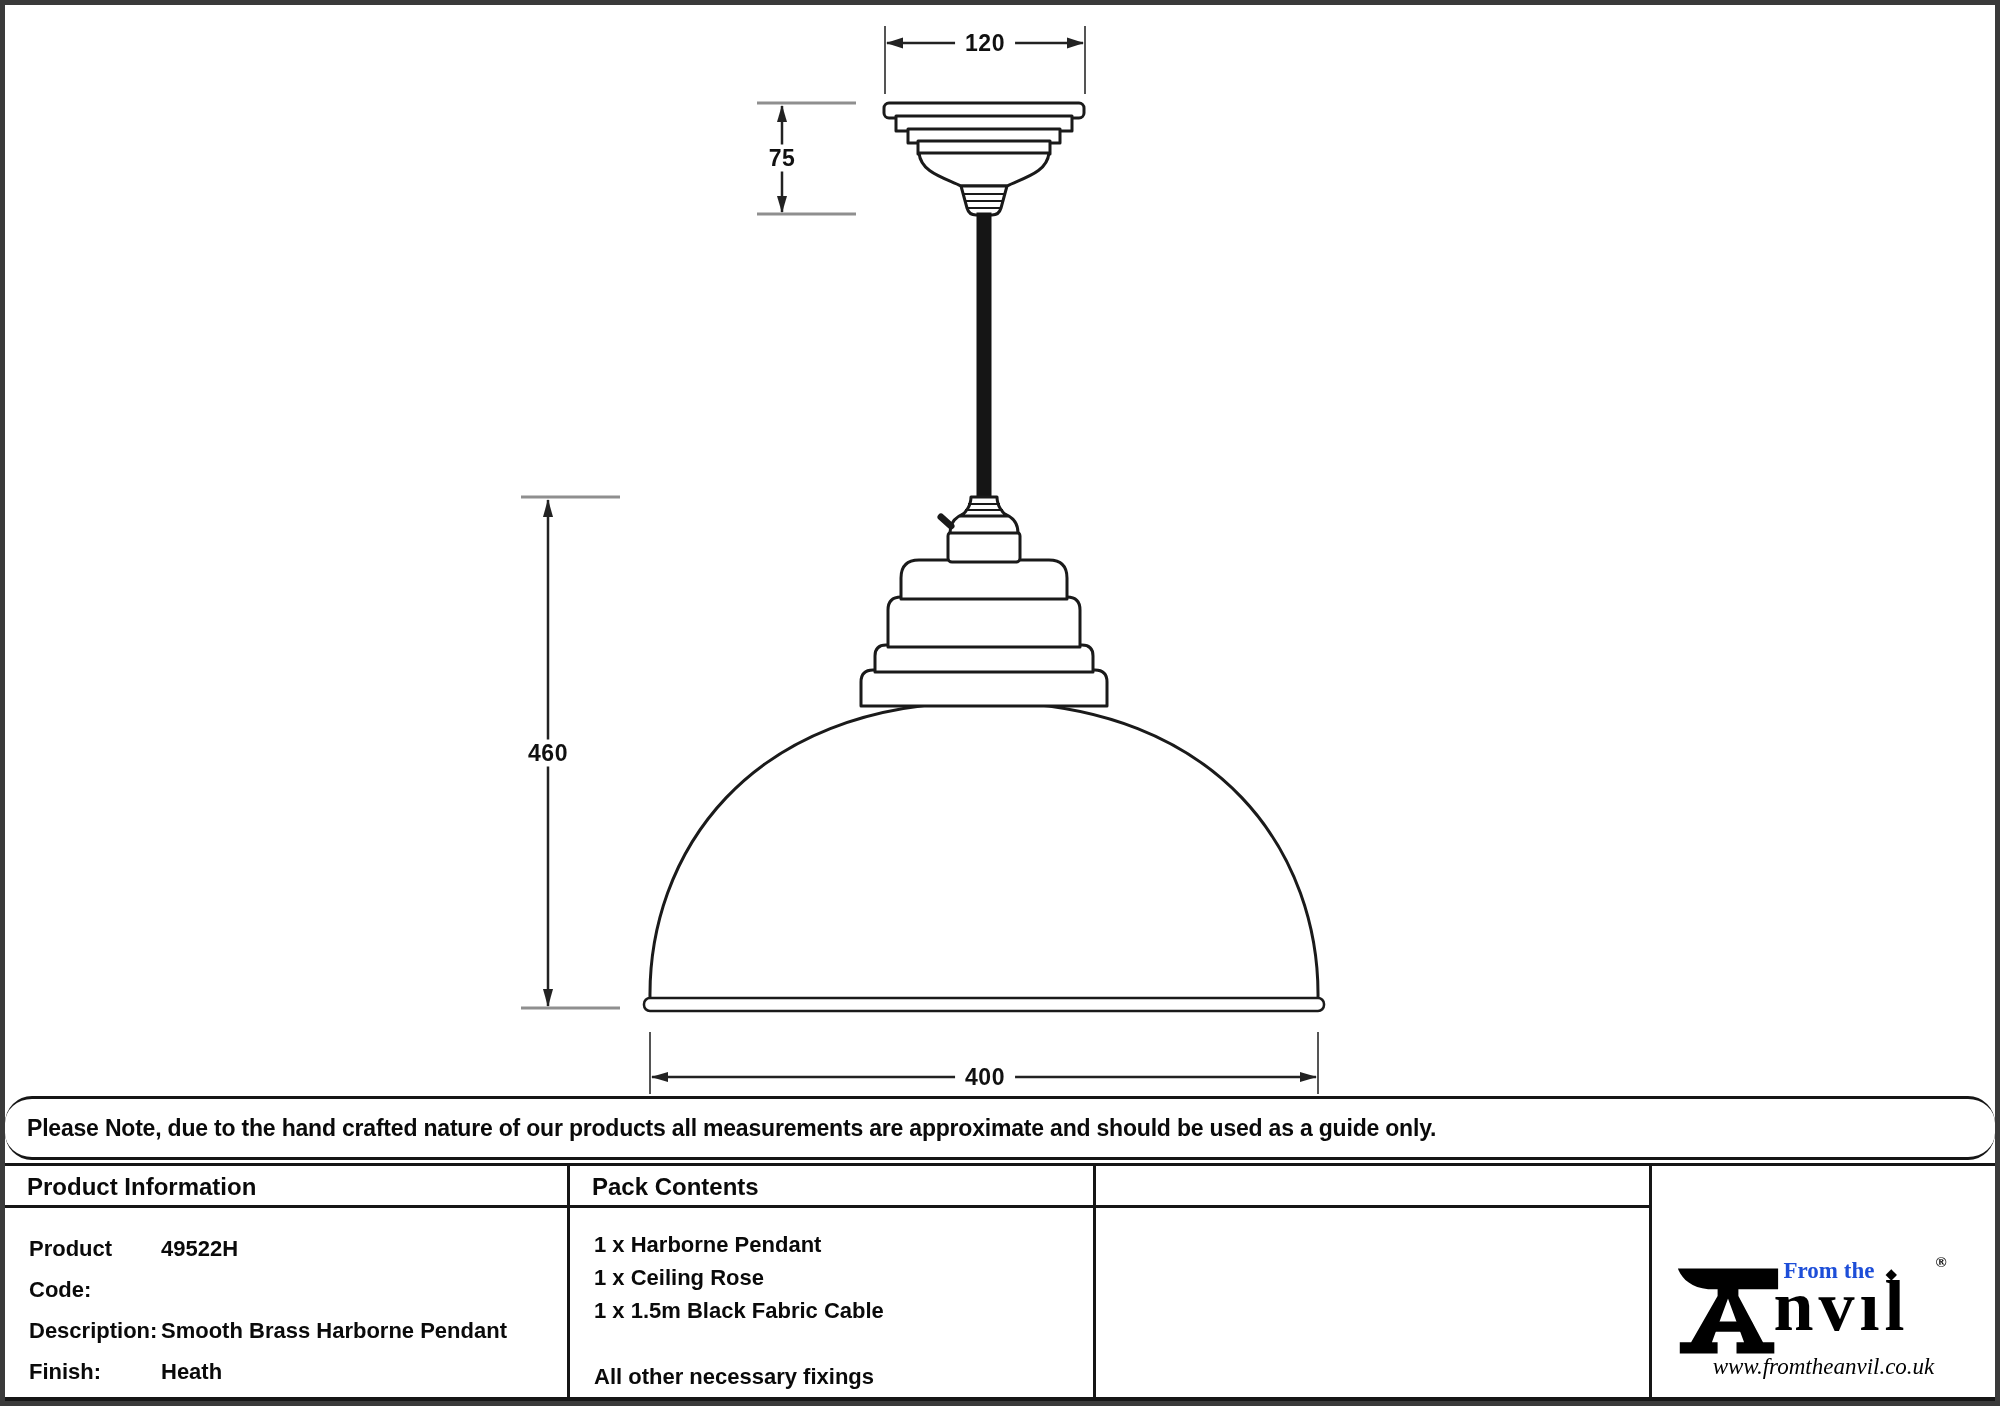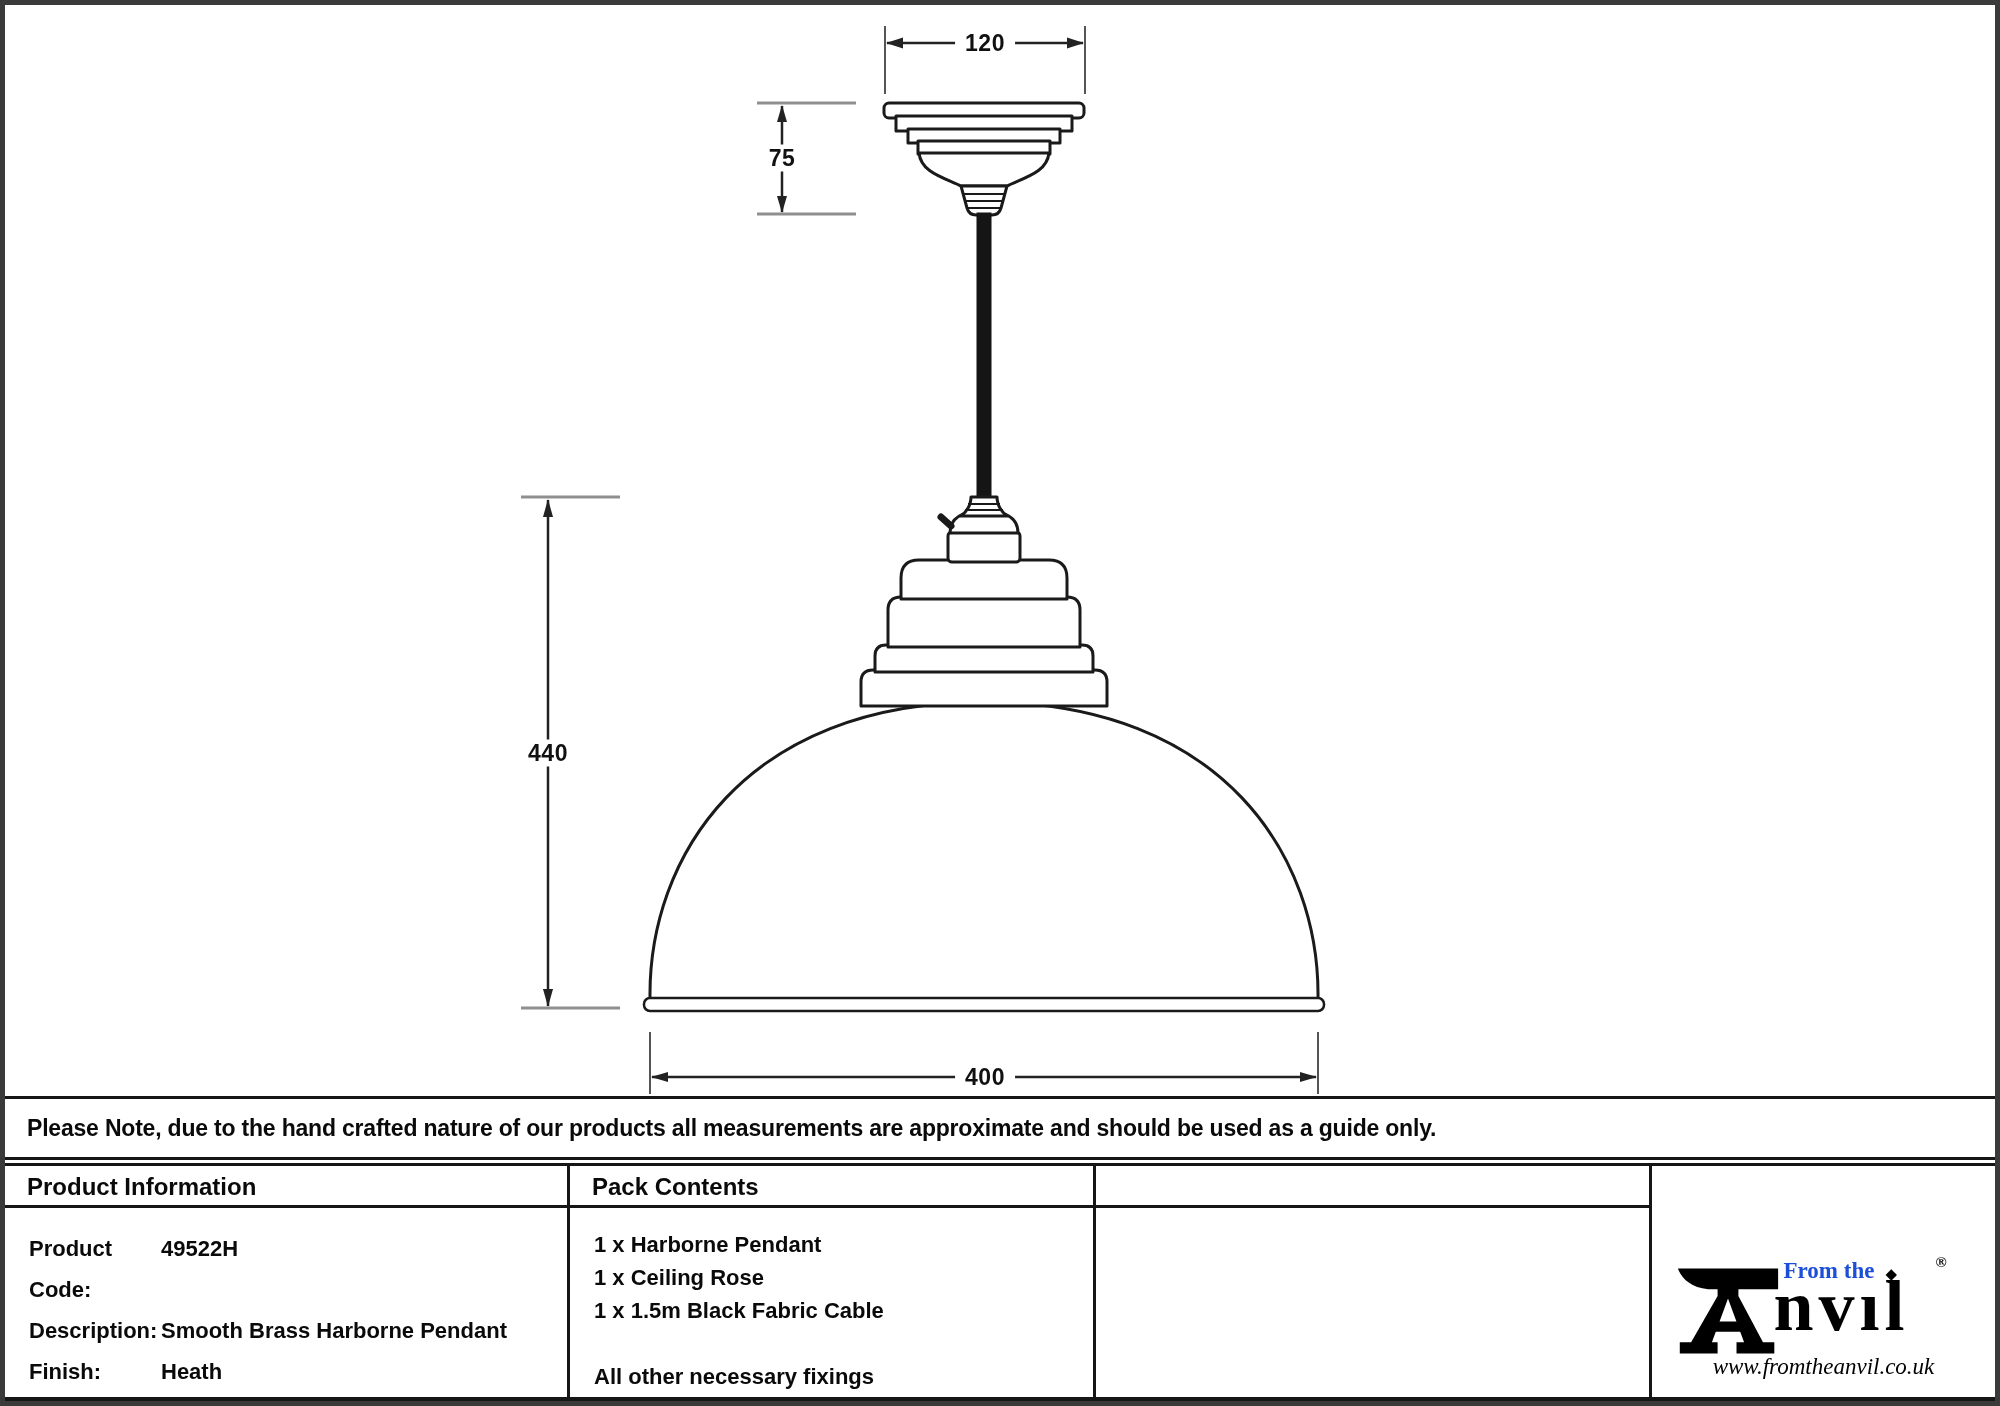--- a/index.html
+++ b/index.html
@@ -5,21 +5,21 @@
   html,body{margin:0;padding:0;background:#e8e8e8;}
   .page{position:relative;width:2000px;height:1406px;background:#ffffff;
         font-family:"Liberation Sans",sans-serif;overflow:hidden;}
   .frame{position:absolute;inset:0;border:5px solid #3a3a3a;pointer-events:none;z-index:50;}
   .drawing-svg{position:absolute;left:0;top:0;z-index:1;}
   .dim-label{position:absolute;transform:translate(-50%,-50%);background:#ffffff;
              padding:0 10px;font-size:23px;font-weight:bold;color:#111;z-index:5;letter-spacing:0.5px;}
   
   .note-bar{position:absolute;left:5px;right:5px;top:1096px;height:64px;box-sizing:border-box;
             border-top:3px solid #161616;border-bottom:3px solid #161616;background:#fff;
-            display:flex;align-items:center;padding-left:22px;z-index:10;}
+            display:flex;align-items:center;padding-left:22px;z-index:10;border-radius:27px;}
   .note-bar span{font-size:23px;font-weight:600;color:#0a0a0a;letter-spacing:-0.2px;}
   
   .info-table{position:absolute;left:5px;right:5px;top:1163px;bottom:5px;box-sizing:border-box;
               display:grid;grid-template-columns:565px 526px 556px 1fr;grid-template-rows:42px 1fr;
               border-top:3px solid #161616;border-bottom:4px solid #161616;background:#fff;z-index:10;}
   .cell{box-sizing:border-box;}
   .th{border-right:3px solid #161616;border-bottom:3px solid #161616;
       font-size:24px;font-weight:bold;color:#0a0a0a;padding:7px 0 0 22px;}
   .th.empty{padding:0;}
   .td{border-right:3px solid #161616;padding:20px 0 0 24px;font-size:22px;font-weight:bold;color:#0a0a0a;}
@@ -117,21 +117,21 @@
       <path d="M 971,497 Q 971,508 961,516 L 1007,516 Q 997,508 997,497 Z" stroke-width="3"></path>
       <line x1="968" y1="504" x2="1000" y2="504" stroke-width="2"></line>
       <line x1="965" y1="510" x2="1003" y2="510" stroke-width="2"></line>
 
       <rect x="644" y="998" width="680" height="13" rx="6" stroke-width="2.5"></rect>
     </g>
   </svg>
 
   <div class="dim-label" style="left:985px;top:43px;">120</div>
   <div class="dim-label" style="left:782px;top:158px;">75</div>
-  <div class="dim-label" style="left:548px;top:753px;">440</div>
+  <div class="dim-label" style="left:548px;top:753px;">460</div>
   <div class="dim-label" style="left:985px;top:1077px;">400</div>
 
   <div class="note-bar">
     <span>Please Note, due to the hand crafted nature of our products all measurements are approximate and should be used as a guide only.</span>
   </div>
 
   <div class="info-table">
     <div class="cell th">Product Information</div>
     <div class="cell th">Pack Contents</div>
     <div class="cell th empty"></div>

